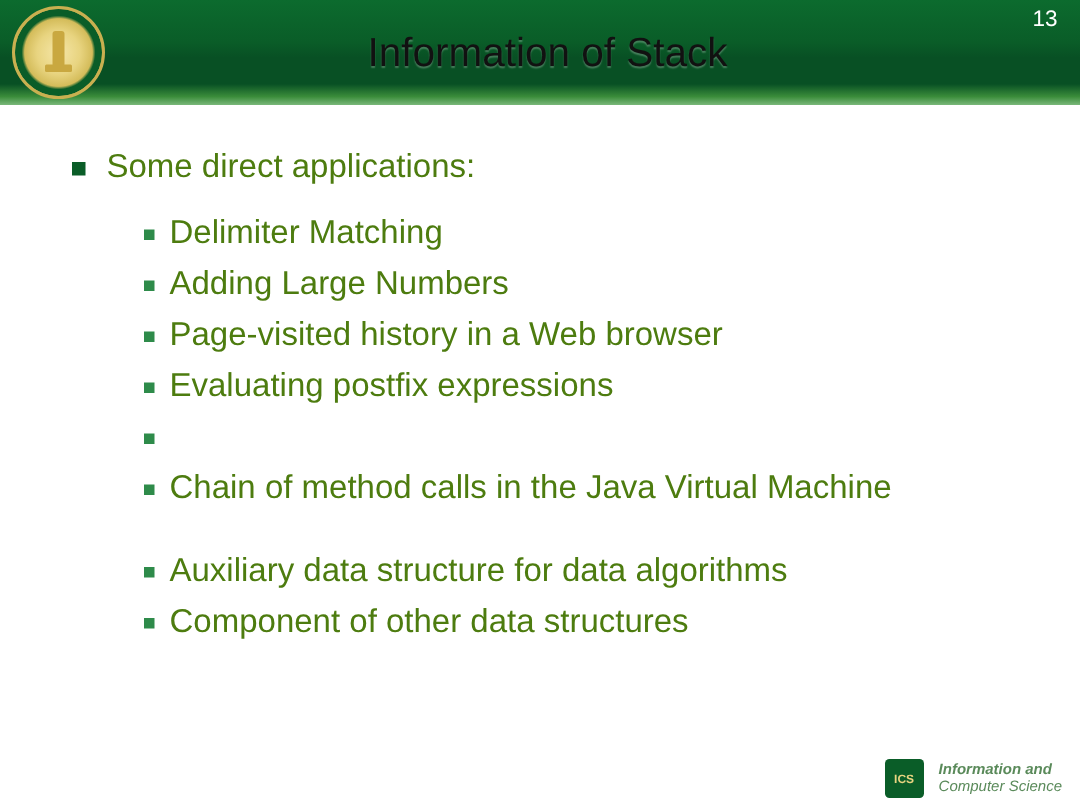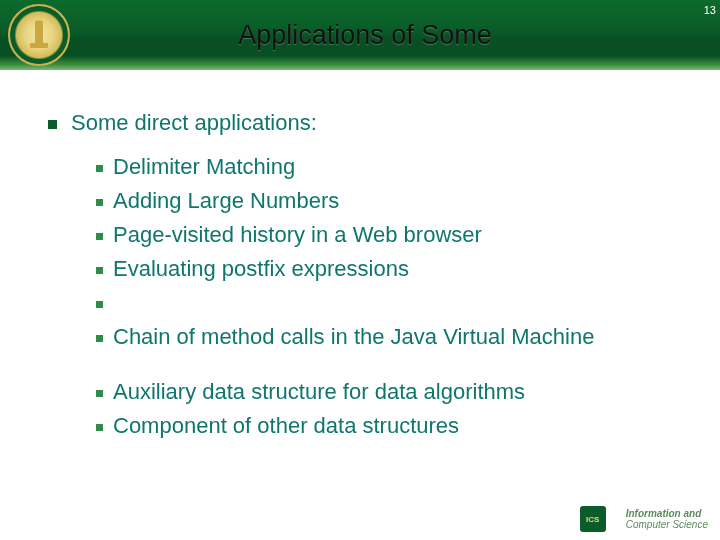--- a/index.html
+++ b/index.html
@@ -56,27 +56,27 @@
     text-align: center;
     color: #111;
     font-size: 27px;
     font-weight: 400;
     padding-right: 60px;
     text-shadow: 0 1px 1px rgba(255,255,255,0.25);
   }
   .pagenum {
     position: absolute;
     top: 4px;
-    right: 4px;
+    right: 15px;
     color: #ffffff;
-    font-size: 11px;
+    font-size: 15px;
   }
   .content {
-    padding: 40px 28px 0 48px;
-    color: #0f766e;
+    padding: 28px 28px 0 48px;
+    color: #4d7c0f;
   }
   .sq {
     display: inline-block;
     width: 9px;
     height: 9px;
     background: #0a5d28;
     margin-right: 14px;
     vertical-align: 1px;
   }
   .sq-sm {
@@ -99,21 +99,21 @@
     list-style: none;
     font-size: 22px;
     line-height: 1.55;
   }
   .footer-logo {
     position: absolute;
     right: 12px;
     bottom: 8px;
     display: flex;
     align-items: center;
-    gap: 20px;
+    gap: 10px;
   }
   .ics-badge {
     width: 26px;
     height: 26px;
     background: #0a5d28;
     border-radius: 3px;
     display: flex;
     align-items: center;
     justify-content: center;
     color: #e8d480;
@@ -126,21 +126,21 @@
     color: #5a8a5a;
     font-style: italic;
   }
   .ics-text .l1 { font-weight: bold; }
 </style>
 </head>
 <body>
 
 <div class="header">
   <div class="logo"></div>
-  <div class="title">Applications of Some</div>
+  <div class="title">Information of Stack</div>
   <div class="pagenum">13</div>
 </div>
 
 <div class="content">
 
   <div class="h1">
     <span class="sq"></span><span>Some direct applications:</span>
   </div>
   <ul class="sub">
     <li><span class="sq-sm"></span><span>Delimiter Matching</span></li>

